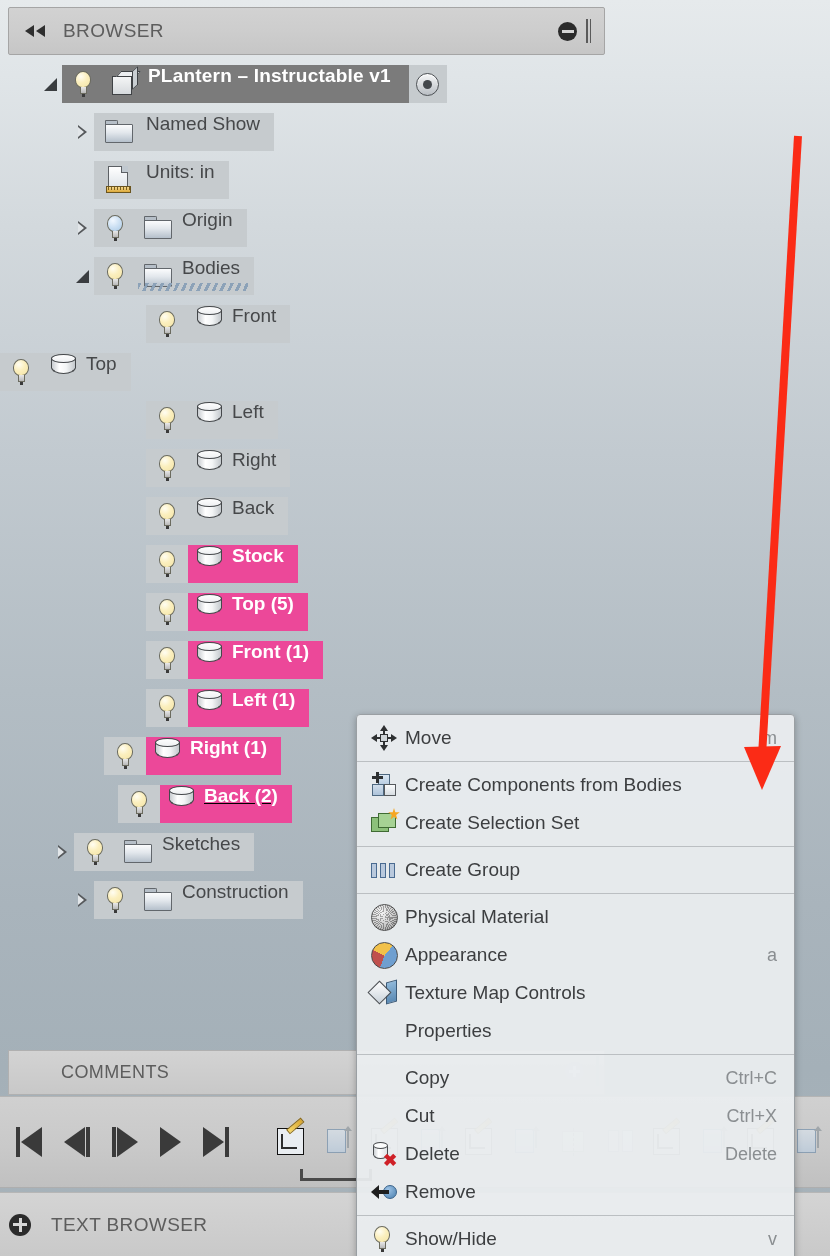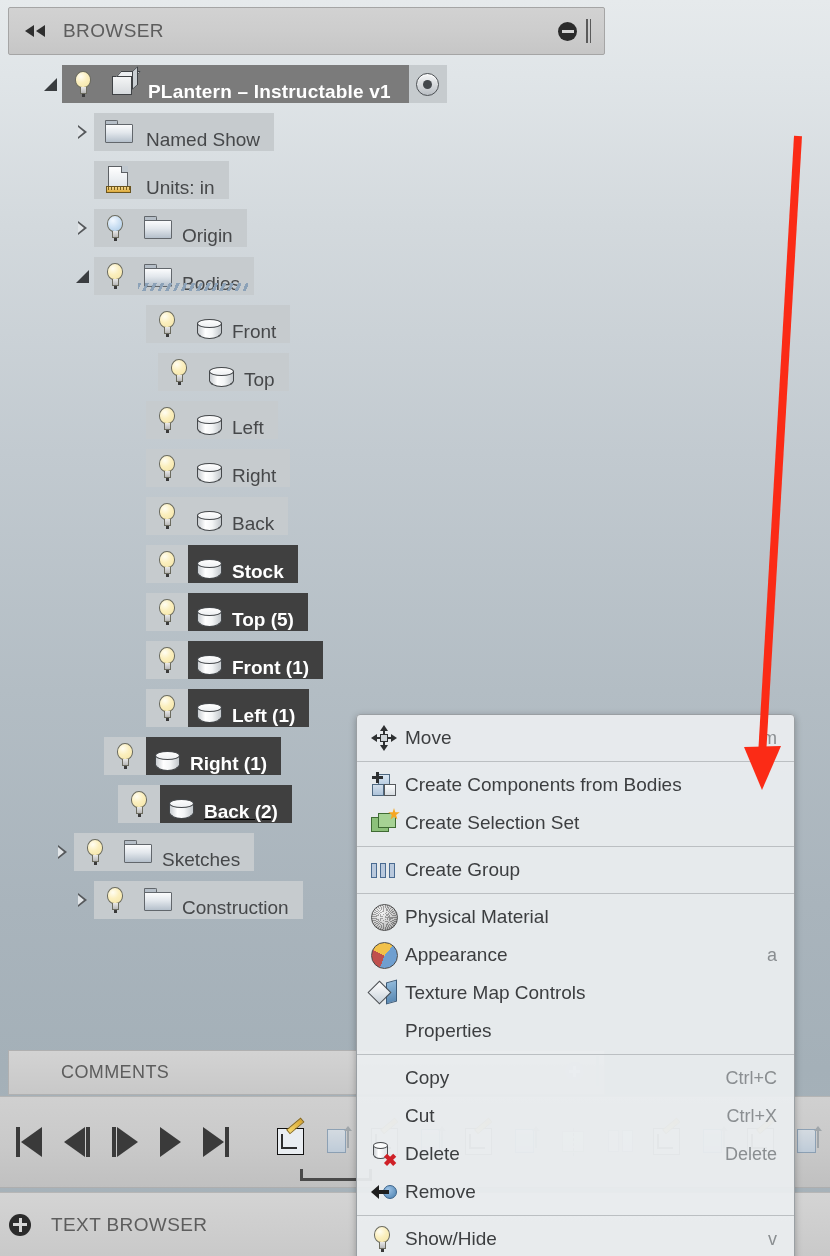--- a/index.html
+++ b/index.html
@@ -65,22 +65,22 @@
   .twisty.open::before {
     content:""; position:absolute; left:4px; top:5px;
     width:0;height:0;
     border-left:13px solid transparent; border-bottom:13px solid #3a3d40;
   }
   .rowbody {
     display:flex; align-items:center; height:38px;
     background:#c6cbce; cursor:pointer;
   }
   .bulb-cell { width:42px; display:flex; align-items:center; justify-content:center; flex:0 0 auto; }
-  .label-wrap { display:flex; align-items:flex-end; height:38px; padding-right:14px; }
-  .label-wrap.sel { background:#404040; }
+  .label-wrap { display:flex; align-items:flex-start; height:38px; padding-right:14px; }
+  .label-wrap.sel { background:#ec4899; }
   .icon-cell { width:44px; display:flex; align-items:center; justify-content:center; flex:0 0 auto;}
   .lbl { font-size:19px; color:#46484a; white-space:nowrap; }
   .label-wrap.sel .lbl { color:#ffffff; font-weight:bold; }
 
   
   .root .rowbody { background:#7b7b7b; }
   .root .lbl { color:#fff; font-weight:bold; font-size:19px; letter-spacing:.2px;}
   .radio-cell{ width:38px; display:flex; align-items:center; justify-content:center;
     background:#c6cbce; height:38px; cursor:pointer;}
 
@@ -485,21 +485,21 @@
             <div class="cyl">
               <div class="side"></div>
               <div class="top"></div>
             </div>
           </div>
         <span class="lbl">Front</span>
       </div>
     </div>
   </div>
 
-  <div class="row" style="padding-left:146px;margin-left:12px;">
+  <div class="row" style="">
     <div class="rowbody">
       <div class="bulb-cell">
         <div class="bulb">
             <div class="glass"></div>
             <div class="base"></div>
             <div class="tip"></div>
           </div>
       </div>
       <div class="label-wrap">
         <div class="icon-cell">

